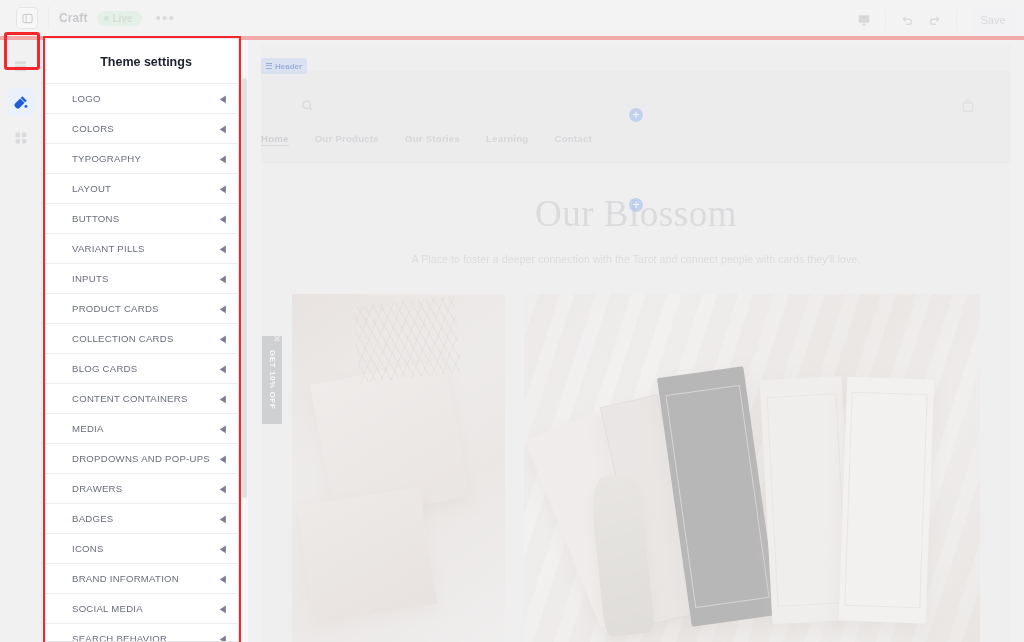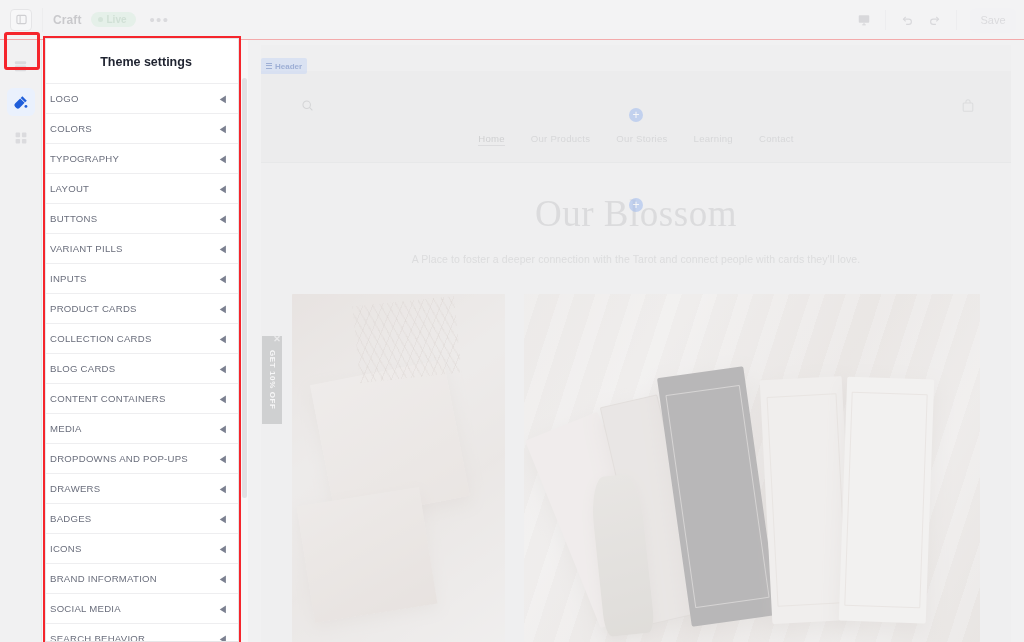--- a/index.html
+++ b/index.html
@@ -14,23 +14,24 @@
     position: relative;
     width: 1024px; height: 642px;
     background: #f6f6f7;
   }
 
   
   .topbar {
     position: absolute; top: 0; left: 0;
     width: 1024px; height: 40px;
     background: #f1f1f2;
-    border-bottom: 1px solid #ef4444;
+    border-bottom: 4px solid #ef4444;
     display: flex; align-items: center;
     opacity: 0.42;
+    padding-left: 6px;
   }
   .tb-collapse {
     width: 22px; height: 22px; margin-left: 10px;
     border: 1px solid #cfcfd2; border-radius: 4px;
     display: flex; align-items: center; justify-content: center;
     color: #9b9ba1; font-size: 11px; background: #fafafb;
   }
   .tb-sep { width: 1px; height: 24px; background: #e2e2e4; margin: 0 10px; }
   .tb-craft {
     font-size: 12px; color: #8d8d93; font-weight: 600; letter-spacing: .1px;
@@ -126,21 +127,21 @@
   }
   .panel-title {
     font-size: 12.5px; font-weight: 700; color: #1f2330;
     padding: 16px 14px 14px 22px;
     text-align: center;
   }
   .panel-list { }
   .panel-row {
     height: 30px;
     display: flex; align-items: center; justify-content: space-between;
-    padding: 0 12px 0 4px;
+    padding: 0 12px 0 26px;
     border-top: 1px solid #eeeef0;
   }
   .panel-row .lbl {
     font-size: 9.6px; color: #6a6e7c; letter-spacing: .25px;
     text-transform: uppercase; font-weight: 500;
   }
   .panel-row .car {
     font-size: 8px; color: #7b8090;
     transform: scaleY(1.25);
   }
@@ -191,21 +192,21 @@
     position: absolute; left: 0; right: 0; top: 22px;
     text-align: center;
     font-family: "Liberation Serif", serif;
     font-size: 22px; color: #a9aaad; letter-spacing: .6px;
   }
   .sh-bag {
     position: absolute; right: 36px; top: 28px; color: #b4b5b8;
   }
   .sh-nav {
     position: absolute; left: 0; right: 0; top: 62px;
-    display: flex; justify-content: center; gap: 26px;
+    display: flex; gap: 26px; font-weight: bold;
   }
   .sh-nav a {
     font-size: 9.6px; color: #a6a7aa; letter-spacing: .25px;
   }
   .sh-nav a.cur { color: #8f9093; border-bottom: 1px solid #b5b6b9; padding-bottom: 1px; }
 
   
   .hero {
     position: absolute; top: 119px; left: 0; width: 750px; height: 128px;
     background: #eceded;

